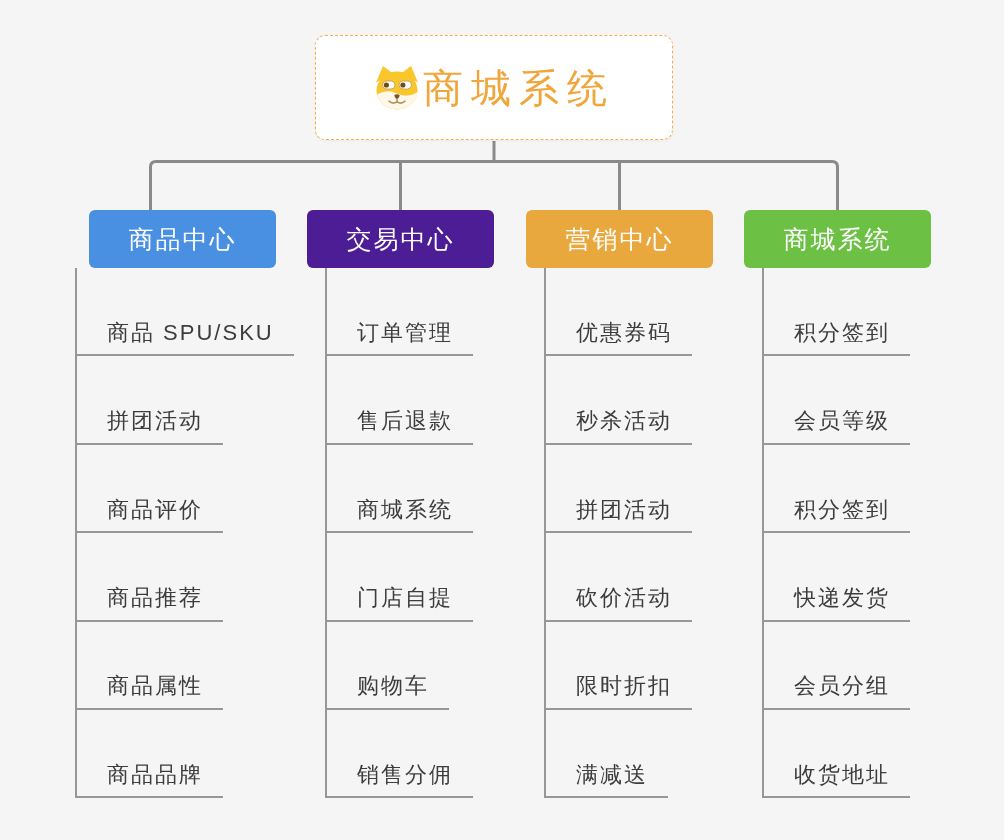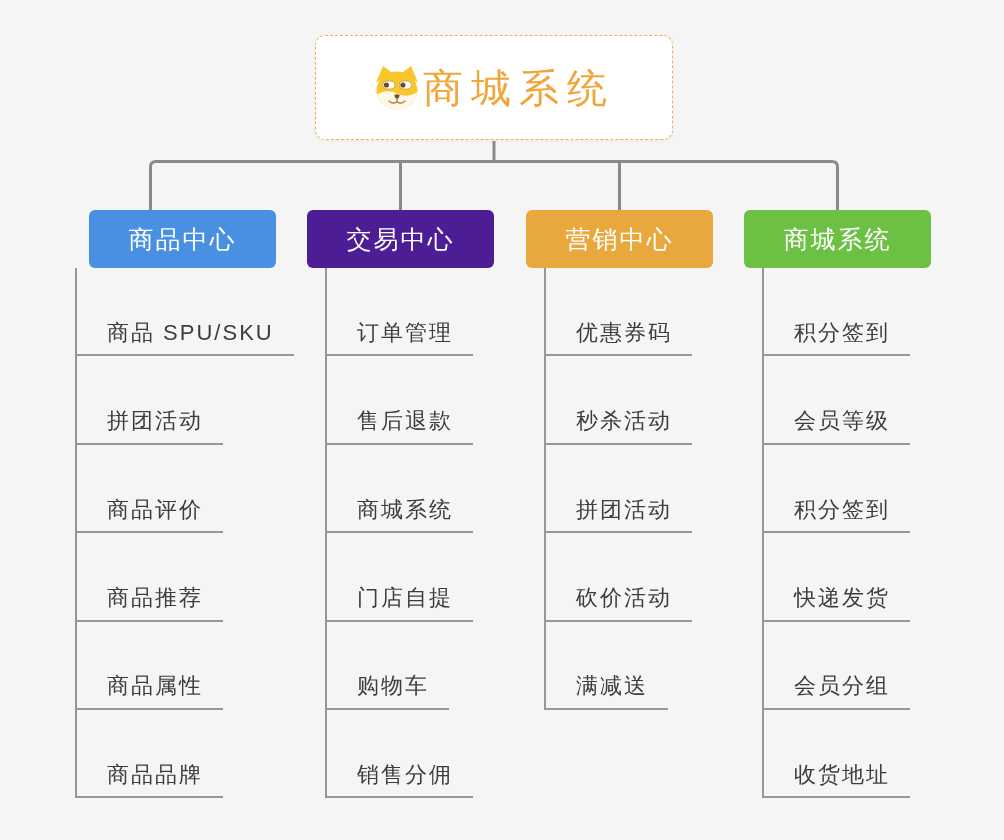--- a/index.html
+++ b/index.html
@@ -144,20 +144,23 @@
       <div class="branch-item">
           <span>秒杀活动</span>
         </div>
       <div class="branch-item">
           <span>拼团活动</span>
         </div>
       <div class="branch-item">
           <span>砍价活动</span>
         </div>
       <div class="branch-item">
+          <span>限时折扣</span>
+        </div>
+      <div class="branch-item">
           <span>满减送</span>
         </div>
     </div>
   </div>
 
   <div class="branch" style="left: 744px;">
     <div class="branch-header" style="background-color: rgb(108, 192, 68);">商城系统</div>
     <div class="branch-items">
       <div class="branch-item">
           <span>积分签到</span>

